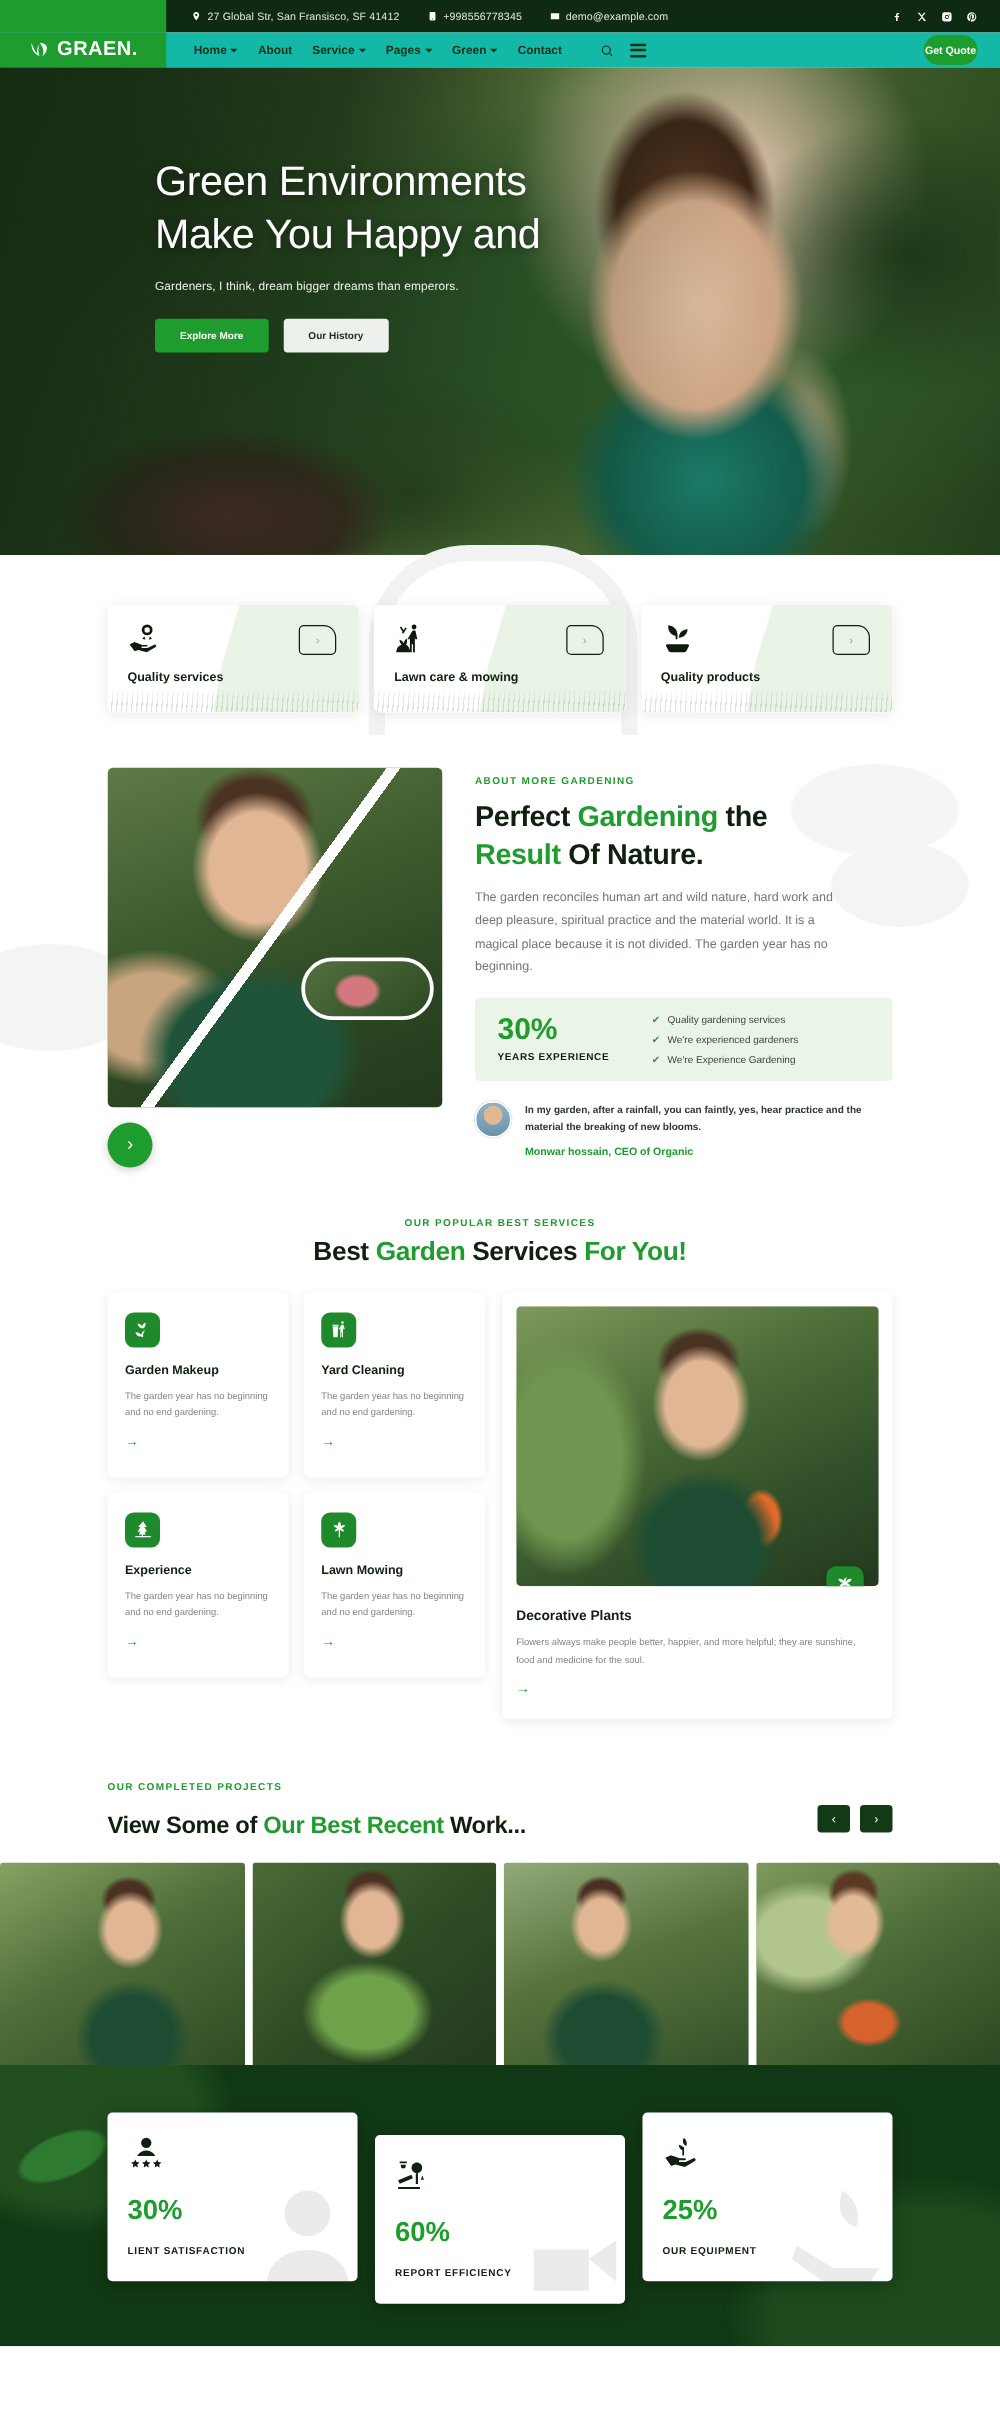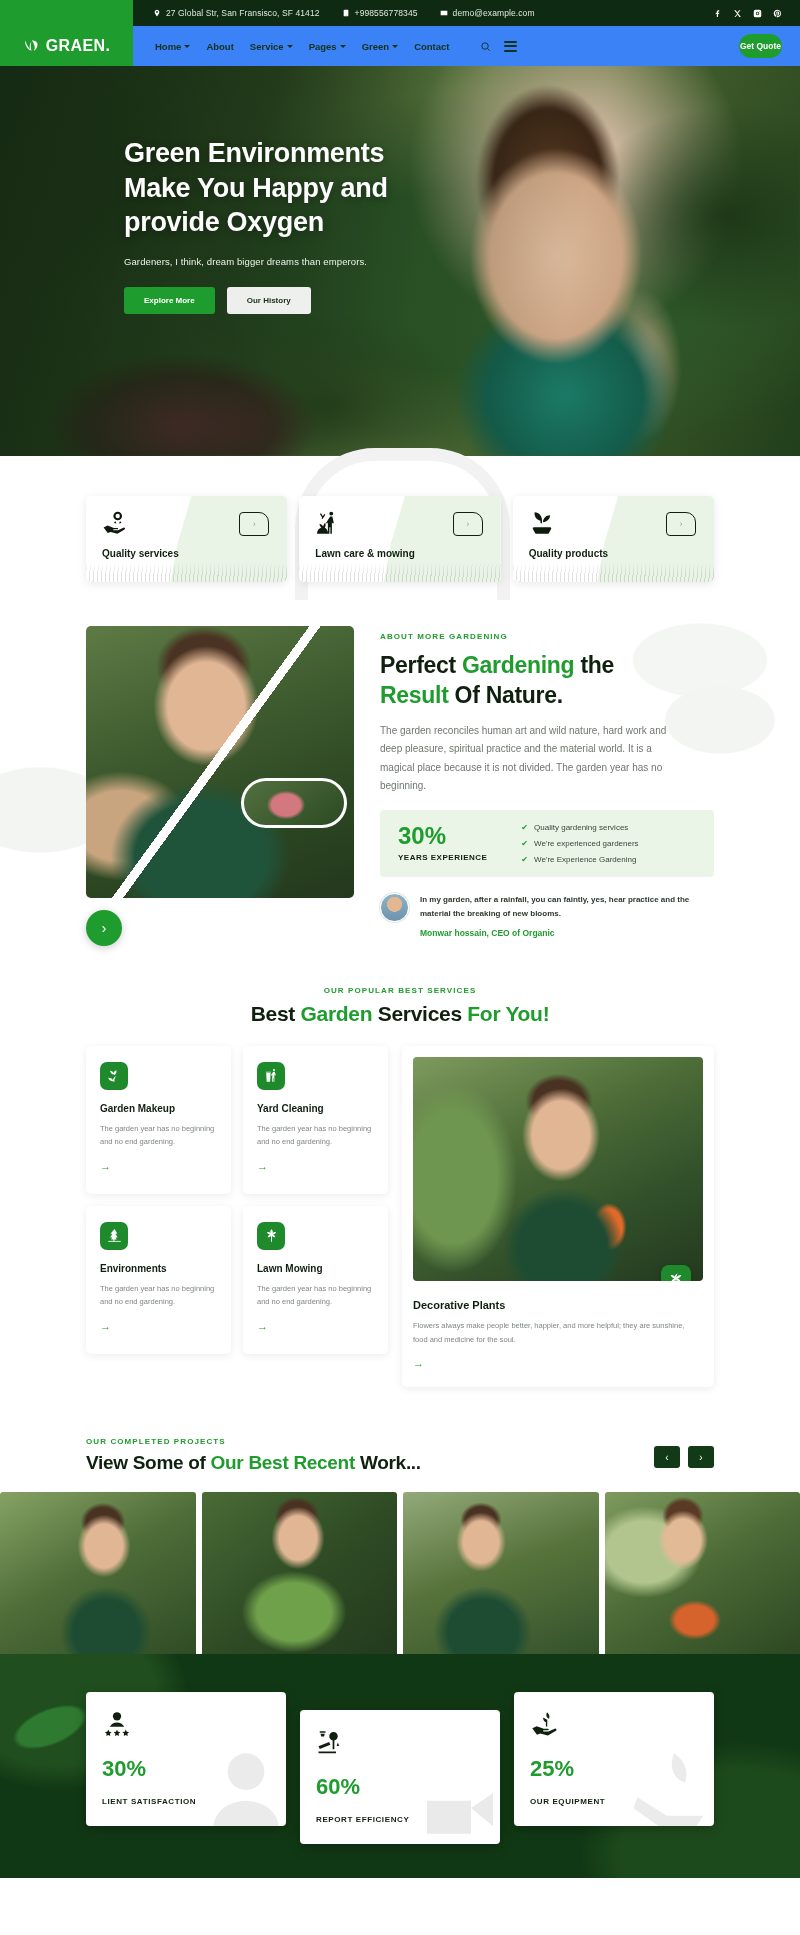--- a/index.html
+++ b/index.html
@@ -26,21 +26,21 @@
     flex: 0 0 133px;
   }
   .topbar-info { display: flex; align-items: center; gap: 22px; padding-left: 20px; flex: 1; }
   .tb-item { display: flex; align-items: center; gap: 5px; color: #dfe9df; font-size: 8.5px; letter-spacing: .1px; white-space: nowrap; }
   .tb-item svg { width: 8px; height: 8px; fill: #fff; flex: 0 0 8px; }
   .topbar-social { display: flex; align-items: center; gap: 11px; }
   .topbar-social svg { width: 9px; height: 9px; fill: #fff; }
 
   
   .navbar {
-    height: 40px; display: flex; align-items: stretch; background: #3b82f6;
+    height: 28px; display: flex; align-items: stretch; background: #14b8a6;
     position: relative;
   }
   .brand {
     width: 133px; flex: 0 0 133px; background: #1f9c2e;
     display: flex; align-items: center; justify-content: center; gap: 6px;
     border-bottom-right-radius: 0;
   }
   .brand svg { width: 17px; height: 17px; fill: #fff; }
   .brand-text { color: #fff; font-size: 16px; font-weight: 700; letter-spacing: .4px; }
   .nav-links { display: flex; align-items: center; gap: 16px; padding-left: 22px; }
@@ -79,21 +79,21 @@
       radial-gradient(ellipse 160px 130px at 90px 120px, #2b4420 0%, rgba(0,0,0,0) 78%),
       radial-gradient(ellipse 190px 140px at 730px 150px, #1f3a19 0%, rgba(0,0,0,0) 78%);
     filter: blur(1px);
   }
   .hero-overlay {
     position: absolute; inset: 0;
     background: linear-gradient(100deg, rgba(18,38,16,.80) 0%, rgba(18,38,16,.62) 32%, rgba(20,40,18,.22) 52%, rgba(20,40,18,.06) 70%, rgba(20,40,18,.12) 100%);
   }
   .hero-inner { position: relative; padding: 70px 0 0 124px; z-index: 3; }
   .hero-title {
-    color: #fff; font-size: 27px; line-height: 1.28; font-weight: 700; letter-spacing: -.3px;
+    color: #fff; font-size: 33px; line-height: 1.28; font-weight: 400; letter-spacing: -.3px;
     max-width: 360px; text-shadow: 0 2px 8px rgba(0,0,0,.35);
   }
   .hero-sub { color: #eef3ea; font-size: 9.5px; margin-top: 16px; letter-spacing: .1px; }
   .hero-btns { display: flex; gap: 12px; margin-top: 20px; }
   .btn-hero-1 { background: #1f9c2e; color: #fff; border: none; border-radius: 3px; font-size: 8px; font-weight: 700; padding: 9px 20px; cursor: pointer; text-align: center; }
   .btn-hero-2 { background: rgba(255,255,255,.92); color: #16301a; border: none; border-radius: 3px; font-size: 8px; font-weight: 700; padding: 9px 20px; cursor: pointer; }
 
   
   .features-wrap { position: relative; background: #fff; padding: 40px 0 18px; }
   .watermark-tool {
@@ -221,21 +221,21 @@
     background: #1f8a2b; display: flex; align-items: center; justify-content: center;
     box-shadow: 0 2px 6px rgba(0,0,0,.2);
   }
   .svc-feature-badge svg { width: 16px; height: 16px; fill: #fff; }
   .svc-feature-title { font-size: 11px; font-weight: 700; color: #10200f; margin-top: 18px; }
   .svc-feature-desc { font-size: 7.5px; line-height: 1.85; color: #808880; margin-top: 8px; max-width: 280px; }
 
   
   .projects { padding: 26px 0 0; position: relative; background: #fff; }
   .proj-head { display: flex; align-items: flex-end; padding: 0 86px; }
-  .proj-title { font-size: 19px; font-weight: 700; color: #10200f; margin-top: 6px; letter-spacing: -.3px; }
+  .proj-title { font-size: 19px; font-weight: 700; color: #10200f; margin-top: 16px; letter-spacing: -.3px; }
   .proj-nav { margin-left: auto; display: flex; gap: 8px; padding-bottom: 6px; }
   .pnav {
     width: 26px; height: 22px; background: #123a16; color: #fff; border: none; border-radius: 3px;
     font-size: 10px; cursor: pointer; display: flex; align-items: center; justify-content: center;
   }
   .proj-strip { display: flex; gap: 6px; margin-top: 18px; }
   .proj-item { flex: 1; height: 170px; border-radius: 3px; overflow: hidden; position: relative; cursor: pointer; }
   .p1 { background:
       radial-gradient(ellipse 34px 40px at 104px 54px, #e0b694 0 55%, rgba(0,0,0,0) 78%),
       radial-gradient(ellipse 28px 24px at 103px 30px, #4a3222 0 60%, rgba(0,0,0,0) 80%),
@@ -374,21 +374,20 @@
     </div>
   </div>
 
   <div class="hero">
     <div class="hero-photo"></div>
     <div class="hero-overlay"></div>
     <div class="hero-inner">
       <div class="hero-title">
         <div>Green Environments</div>
         <div>Make You Happy and</div>
-        <div>provide Oxygen</div>
       </div>
       <div class="hero-sub">Gardeners, I think, dream bigger dreams than emperors.</div>
       <div class="hero-btns">
         <button class="btn-hero-1">Explore More</button>
         <button class="btn-hero-2">Our History</button>
       </div>
     </div>
   </div>
 
   <div class="features-wrap">
@@ -511,21 +510,21 @@
           <span class="svc-arrow">→</span>
         </div>
 
         <div class="svc-card">
           <div class="svc-ico">
             <svg viewBox="0 0 24 24">
                 <path d="M12 1.5 16.5 9h-3l3.5 6h-3.3l1.8 3.4h-3.8V22h-1.4v-3.6H6.5L8.3 15H5l3.5-6h-3z"></path>
                 <path d="M2 20.6h20V22H2z"></path>
               </svg>
           </div>
-          <div class="svc-title">Environments</div>
+          <div class="svc-title">Experience</div>
           <div class="svc-desc">The garden year has no beginning and no end gardening.</div>
           <span class="svc-arrow">→</span>
         </div>
 
         <div class="svc-card">
           <div class="svc-ico">
             <svg viewBox="0 0 24 24">
                 <path d="M12 2c1.8 1.8 2.4 3.8 1.8 6 1.6-1.4 3.4-1.8 5.4-1.2-.8 2.2-2.4 3.4-4.8 3.6 2 .8 3.2 2.2 3.6 4.2-2.2.2-4-.6-5.2-2.4V22h-1.6v-9.8C9.9 14 8.1 14.8 6 14.6c.4-2 1.6-3.4 3.6-4.2C7.2 10.2 5.6 9 4.8 6.8c2-.6 3.8-.2 5.4 1.2C9.6 5.8 10.2 3.8 12 2z"></path>
               </svg>
           </div>

